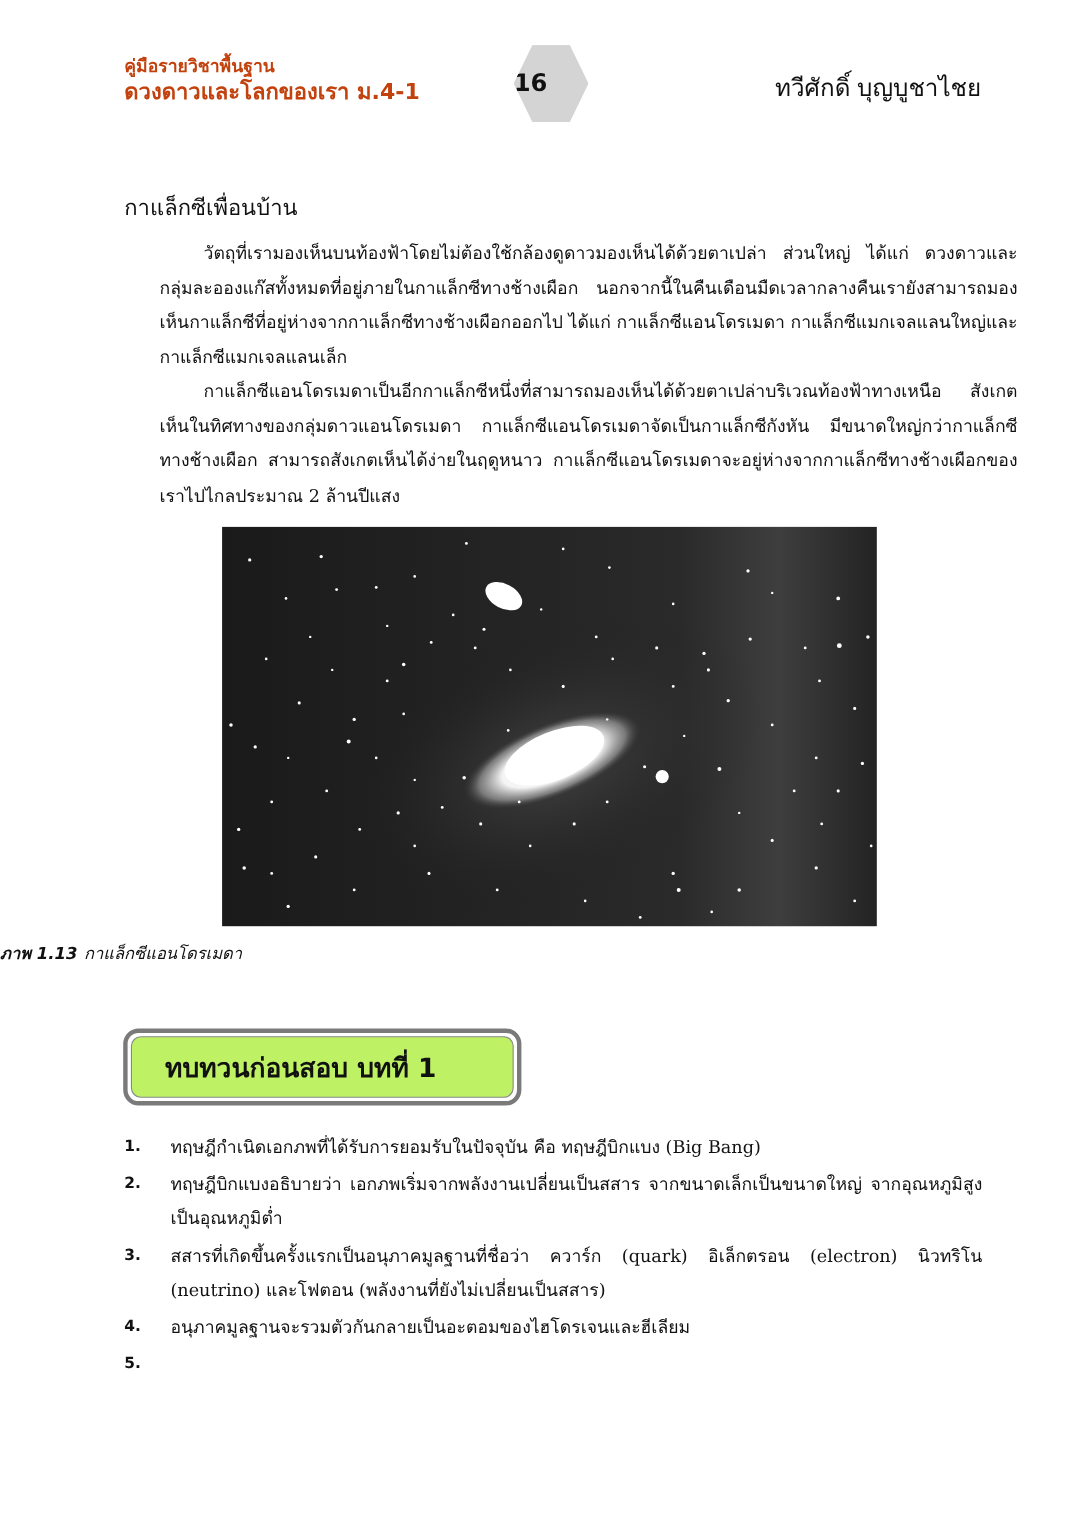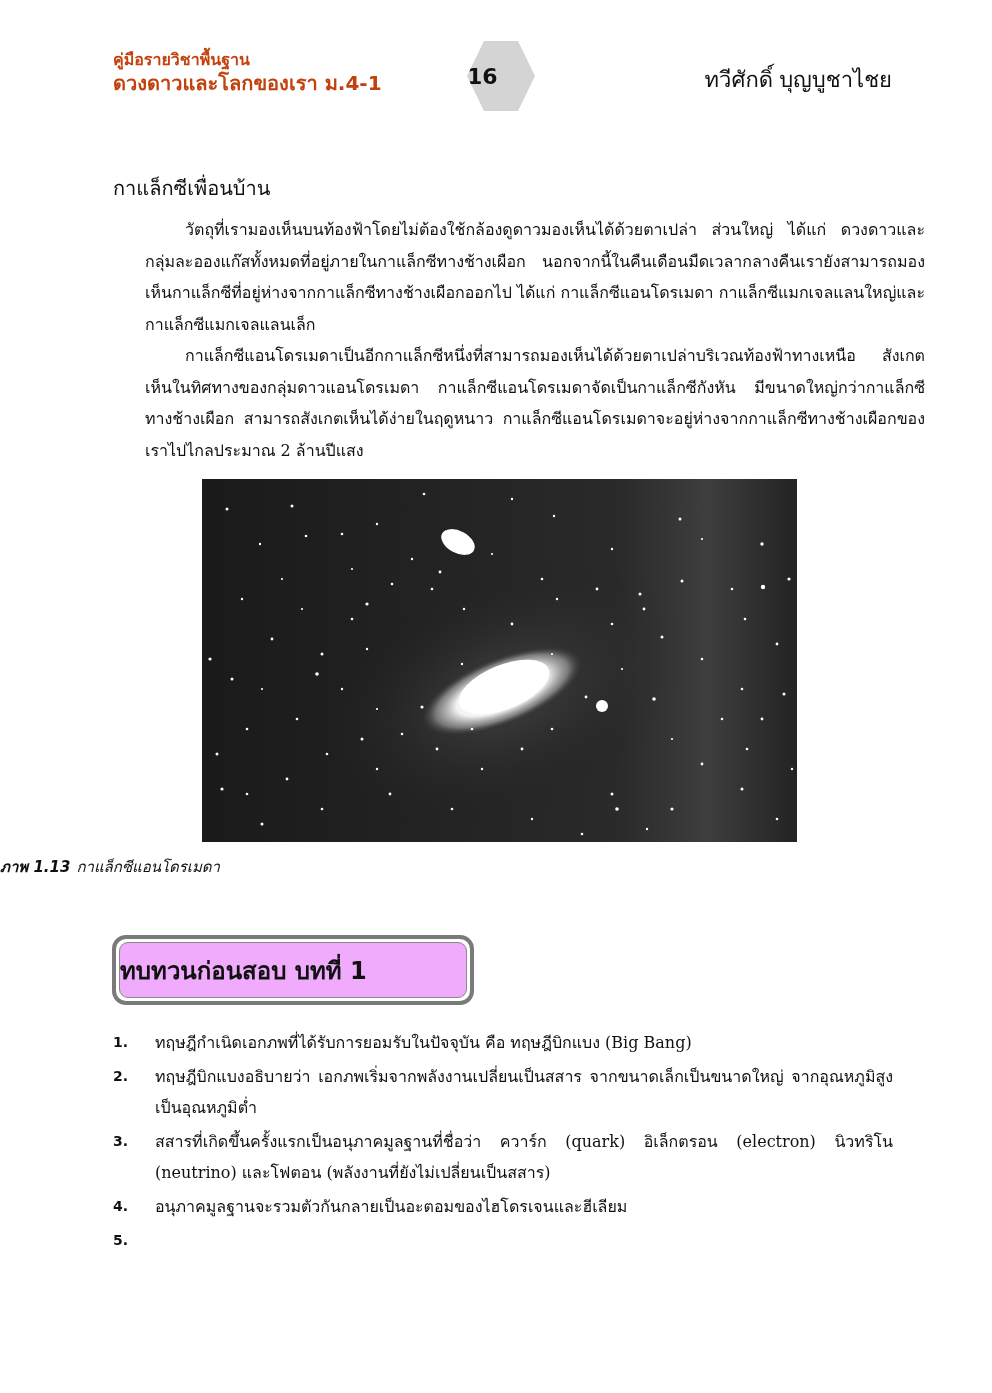--- a/index.html
+++ b/index.html
@@ -14,21 +14,21 @@
   .section-title { position:absolute; left:113px; top:172px; font-family:"DejaVu Sans", sans-serif; font-weight:normal; font-size:20px; }
   .para { position:absolute; left:113px; width:780px; font-size:16px; line-height:31.5px; text-align:justify; text-align-last:left;margin-left:32px; }
   .para .indent { display:inline-block; width:40px; }
   .p1 { top:214px; }
   .p2 { top:340px; }
   .photo { position:absolute; left:202px; top:479px; width:595px; height:363px; background:#1c1c1c; overflow:hidden; }
   .photo svg { width:100%; height:100%; display:block; }
   .caption { position:absolute; left:0; width:992px; top:855px; text-align:left; font-family:"DejaVu Sans", sans-serif; font-style:italic; font-size:15px; }
   .caption b { font-weight:bold; margin-right:6px; }
   .review-box { position:absolute; left:112px; top:935px; width:362px; height:70px; border:4px solid #7a7a7a; border-radius:14px; box-sizing:border-box; background:#fff; }
-  .review-inner { position:absolute; left:3px; top:3px; right:3px; bottom:3px; background:#f0abfc; border:1px solid #888; border-radius:9px; display:flex; align-items:center; }
+  .review-inner { position:absolute; left:3px; top:3px; right:3px; bottom:3px; background:#bef264; border:1px solid #888; border-radius:9px; display:flex; align-items:center; padding-left:30px; }
   .review-inner span { font-family:"DejaVu Sans", sans-serif; font-weight:bold; font-size:24px; color:#111; }
   .list { position:absolute; left:113px; top:1027px; width:780px; margin:0; padding:0; list-style:none; }
   .list li { position:relative; padding-left:42px; font-size:16px; line-height:31px; margin-bottom:3px; text-align:justify; }
   .list li .num { position:absolute; left:0; top:0; font-family:"DejaVu Sans", sans-serif; font-weight:bold; font-size:14px; }
 </style>
 </head>
 <body>
 
 <div class="hdr-left">
   <div class="l1">คู่มือรายวิชาพื้นฐาน</div>

